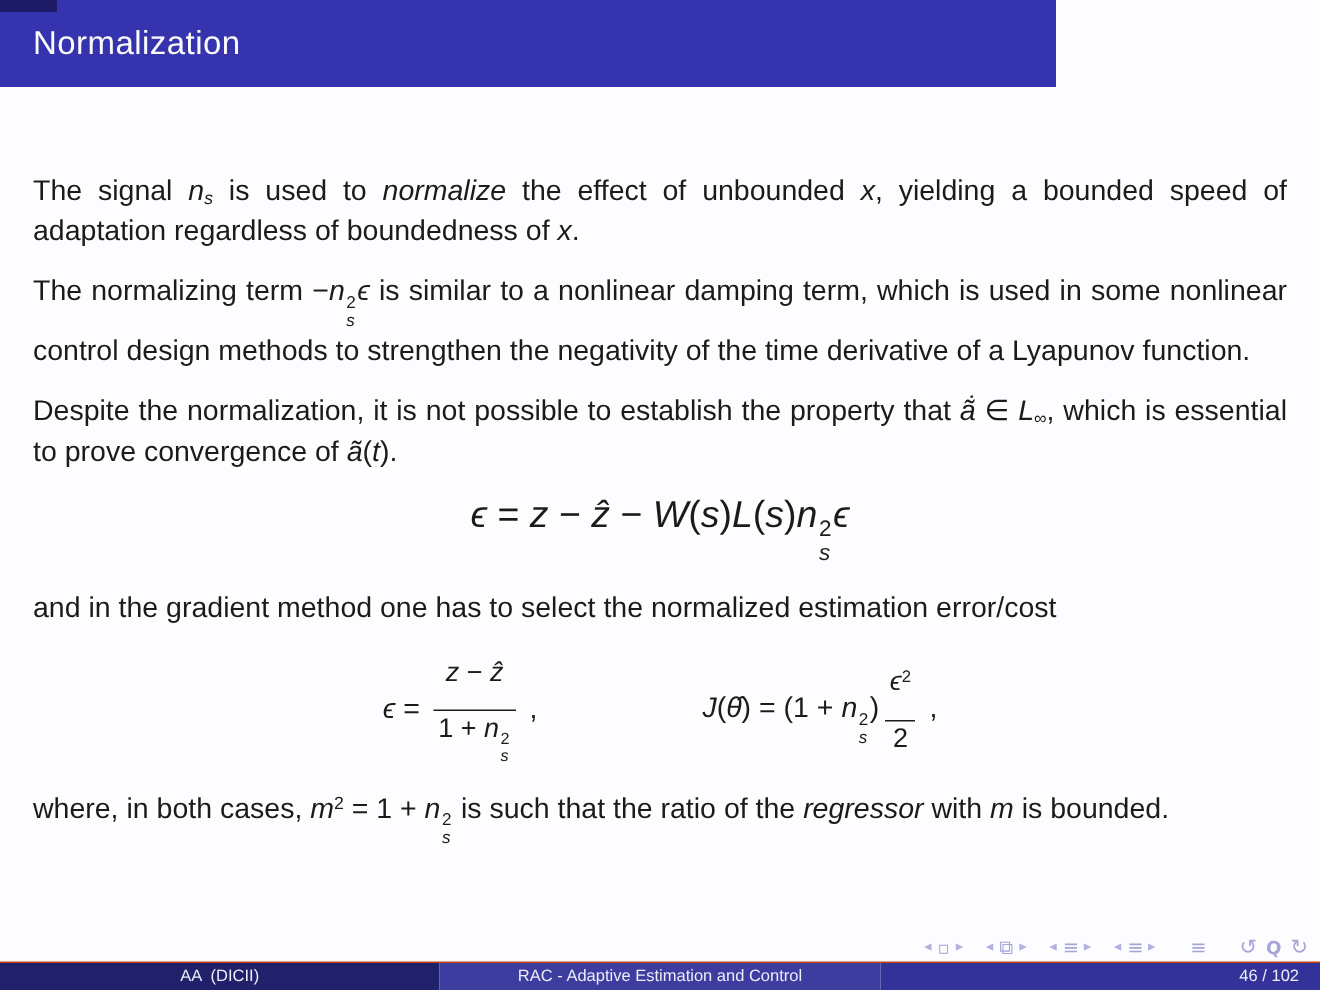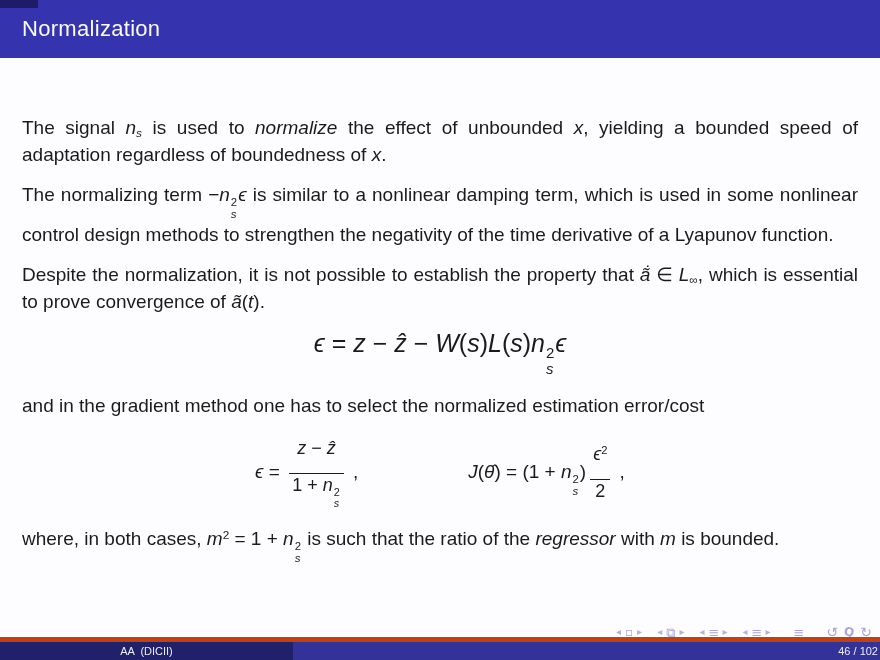--- a/index.html
+++ b/index.html
@@ -4,21 +4,21 @@
 <style>
   html,body{margin:0;padding:0;}
   body{
     width:880px;height:660px;position:relative;overflow:hidden;
     background:#fdfdff;
     font-family:"Liberation Sans","DejaVu Sans",sans-serif;
     color:#1b1b1b;
   }
   
   .titlebar{
-    position:absolute;top:0;left:0;width:880px;height:58px;
+    position:absolute;top:0;left:0;width:704px;height:58px;
     background:#3534ae;
     display:flex;align-items:center;
   }
   .titlebar-corner{
     position:absolute;top:0;left:0;width:38px;height:8px;background:#1e1c66;
   }
   .frame-title{
     color:#fafafa;font-size:22px;font-weight:400;letter-spacing:.3px;
     padding-left:22px;
   }
@@ -61,26 +61,26 @@
   .nav-glyph{cursor:pointer;line-height:1;}
   .nav-glyph.tri{font-size:10px;color:#b2b2de;}
   .nav-glyph.sq{font-size:12px;}
   .nav-glyph.dbl{font-size:13px;}
   .nav-glyph.lines{font-size:13px;letter-spacing:-1px;}
   .nav-glyph.arrow{font-size:14px;}
   .nav-glyph.search{font-size:12px;font-weight:bold;transform:rotate(8deg);}
   
   .footer{
     position:absolute;bottom:0;left:0;width:880px;height:18px;
-    display:flex;border-top:5px solid #c2410c;
+    display:flex;border-top:1px solid #c2410c;
     font-size:11px;color:#ecedf8;line-height:18px;
   }
   .footer-left{width:293px;background:#21206b;text-align:center;}
   .footer-mid{width:294px;background:#3d3c9f;text-align:center;}
-  .footer-right{flex:1;background:#333299;text-align:right;padding-right:2px;box-sizing:border-box;}
+  .footer-right{flex:1;background:#333299;text-align:right;padding-right:14px;box-sizing:border-box;}
 </style>
 </head>
 <body>
 
 <div class="titlebar">
   <div class="titlebar-corner"></div>
   <div class="frame-title">Normalization</div>
 </div>
 
 <div class="content">
@@ -147,14 +147,15 @@
   </span>
   <span class="nav-group" style="gap:6px;">
     <span class="nav-glyph arrow">↺</span>
     <span class="nav-glyph search">Q</span>
     <span class="nav-glyph arrow">↻</span>
   </span>
 </div>
 
 <div class="footer">
   <div class="footer-left">AA (DICII)</div>
+  <div class="footer-mid">RAC - Adaptive Estimation and Control</div>
   <div class="footer-right">46 / 102</div>
 </div>
 
 </body></html>

